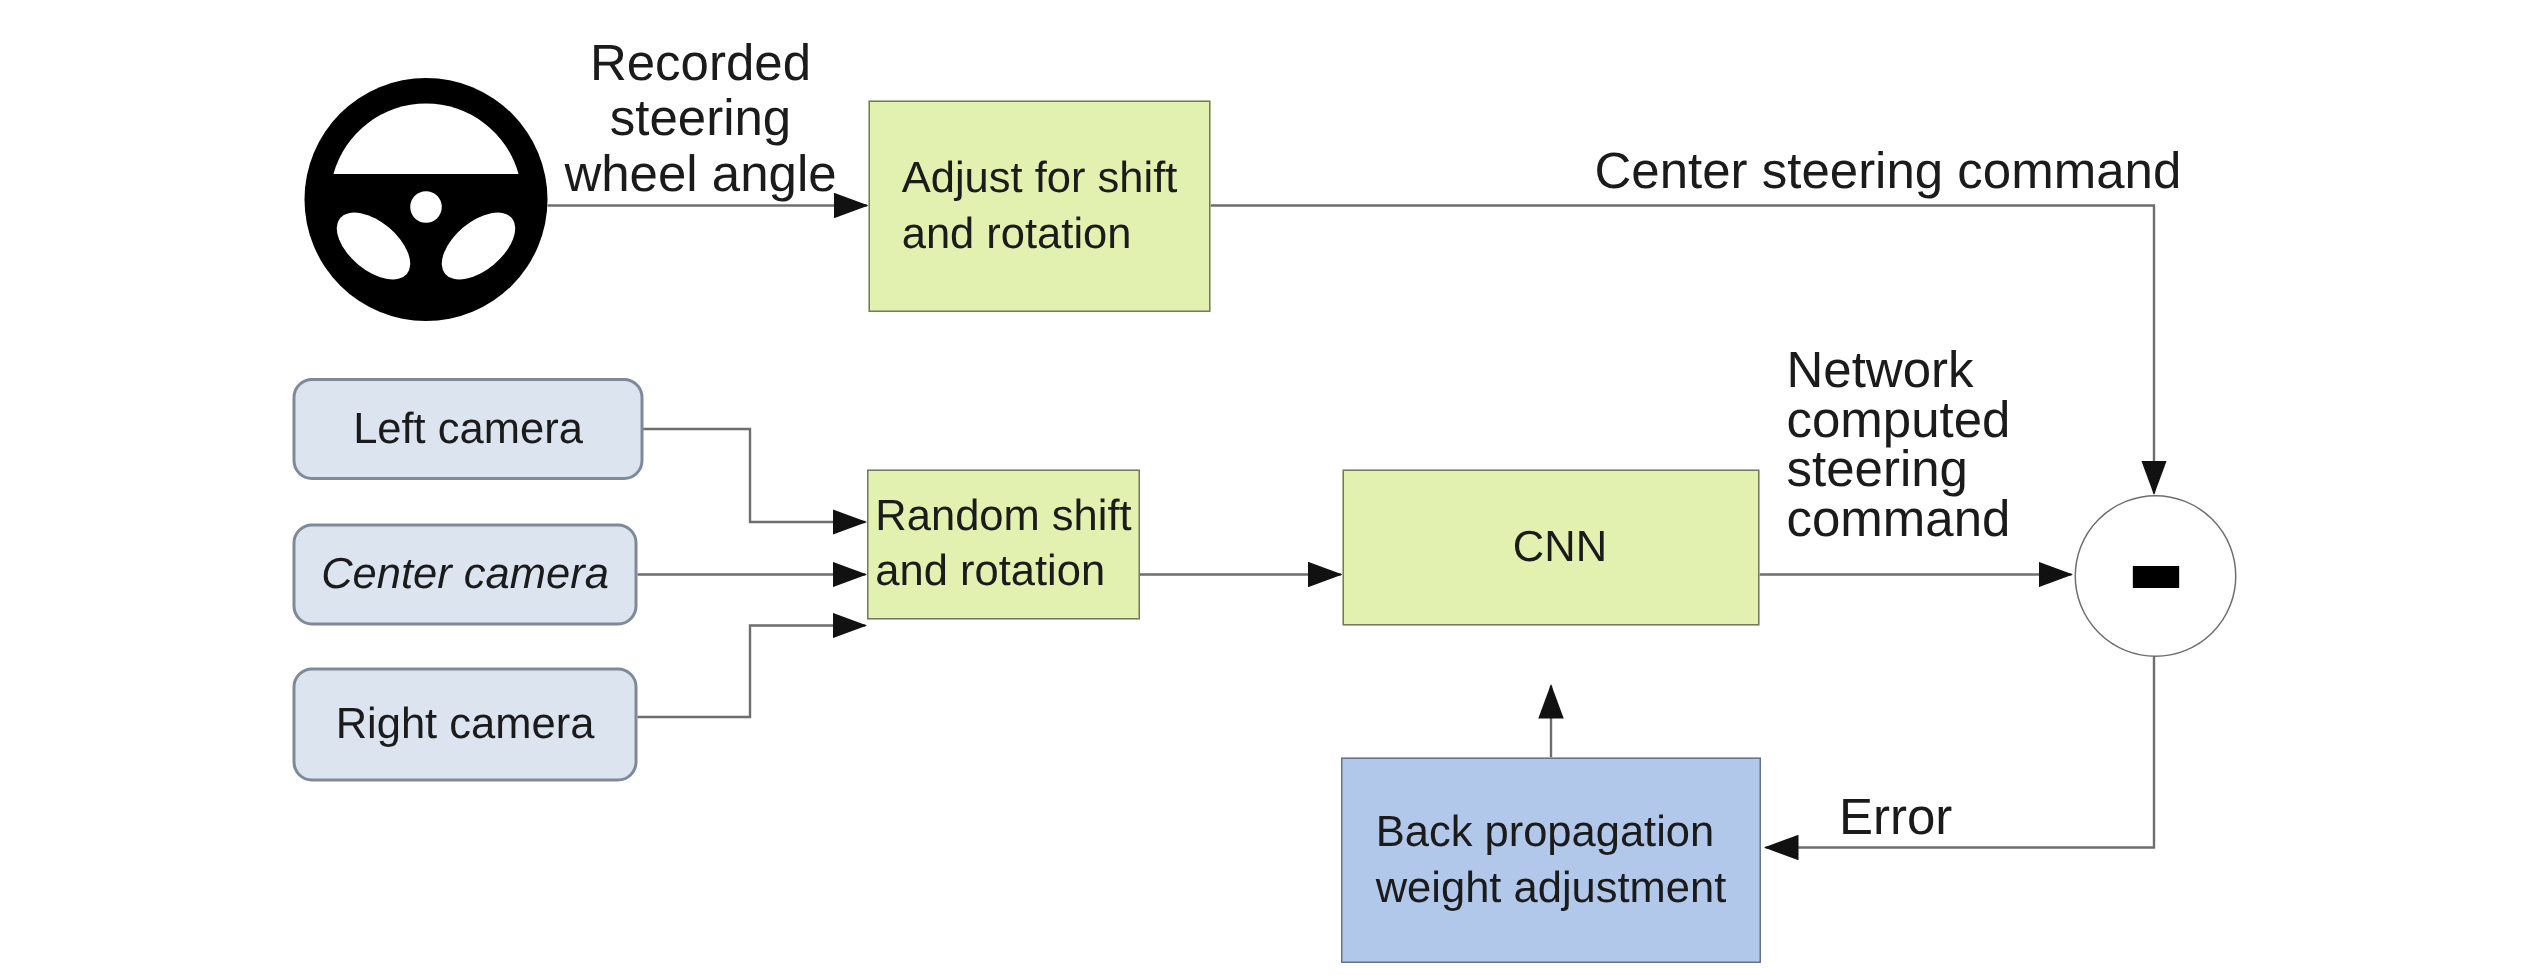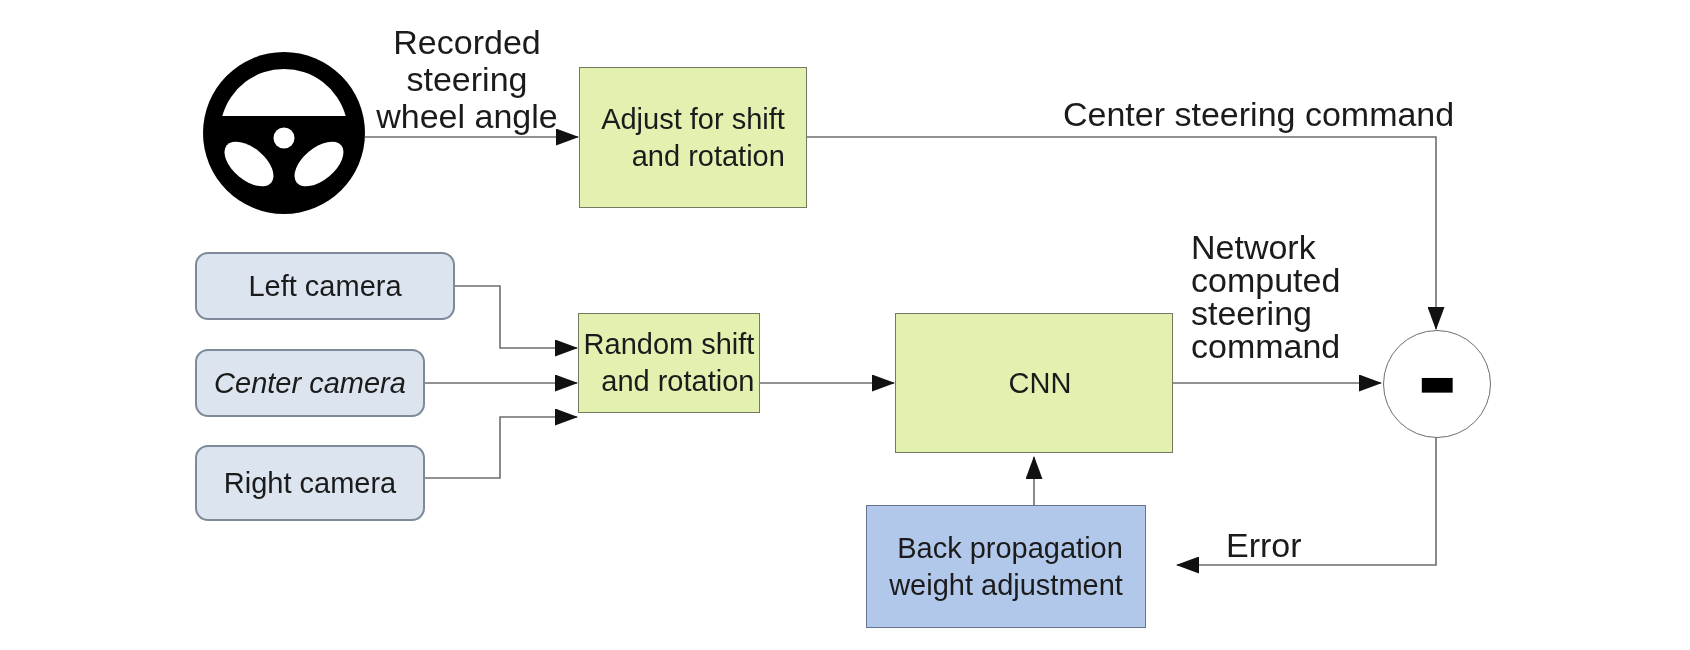--- a/index.html
+++ b/index.html
@@ -8,21 +8,21 @@
     width:1690px;height:650px;
     background:#ffffff;
     font-family:"Liberation Sans","DejaVu Sans",sans-serif;
     color:#1b1b1b;
     overflow:hidden;
   }
   .layer{position:absolute;left:0;top:0;}
   .box{
     position:absolute;
     display:flex;align-items:center;justify-content:center;
-    text-align:right;
+    text-align:left;
     font-size:29px;line-height:37px;
     white-space:pre-line;
     box-sizing:border-box;
   }
   .process{background:#e2f0b0;border:1.5px solid #74785f;}
   .backprop{background:#b2c8ea;border:1.5px solid #67738a;}
   .camera{background:#dce4f0;border:2px solid #7e8a99;border-radius:13px;}
   .sumnode{
     position:absolute;
     background:#ffffff;border:1.6px solid #6e6e6e;border-radius:50%;
@@ -78,30 +78,30 @@
   <div class="box process" style="left:579px;top:67px;width:228px;height:141px;">
     <span>Adjust for shift
 and rotation</span>
   </div>
 
   <div class="box process" style="left:578px;top:313px;width:182px;height:100px;">
     <span>Random shift
 and rotation</span>
   </div>
 
-  <div class="box process" style="left:895px;top:313px;width:278px;height:140px;padding-left:12px;">
+  <div class="box process" style="left:895px;top:313px;width:278px;height:104px;padding-left:12px;">
     <span>CNN</span>
   </div>
 
-  <div class="box backprop" style="left:866px;top:505px;width:280px;height:123px;">
+  <div class="box backprop" style="left:894px;top:505px;width:280px;height:137px;">
     <span>Back propagation
 weight adjustment</span>
   </div>
 
-  <div class="box camera" style="left:195px;top:252px;width:260px;height:68px;">
+  <div class="box camera" style="left:195px;top:252px;width:234px;height:68px;">
     <span>Left camera</span>
   </div>
 
   <div class="box camera" style="left:195px;top:349px;width:230px;height:68px;font-style:italic;">
     <span>Center camera</span>
   </div>
 
   <div class="box camera" style="left:195px;top:445px;width:230px;height:76px;">
     <span>Right camera</span>
   </div>

